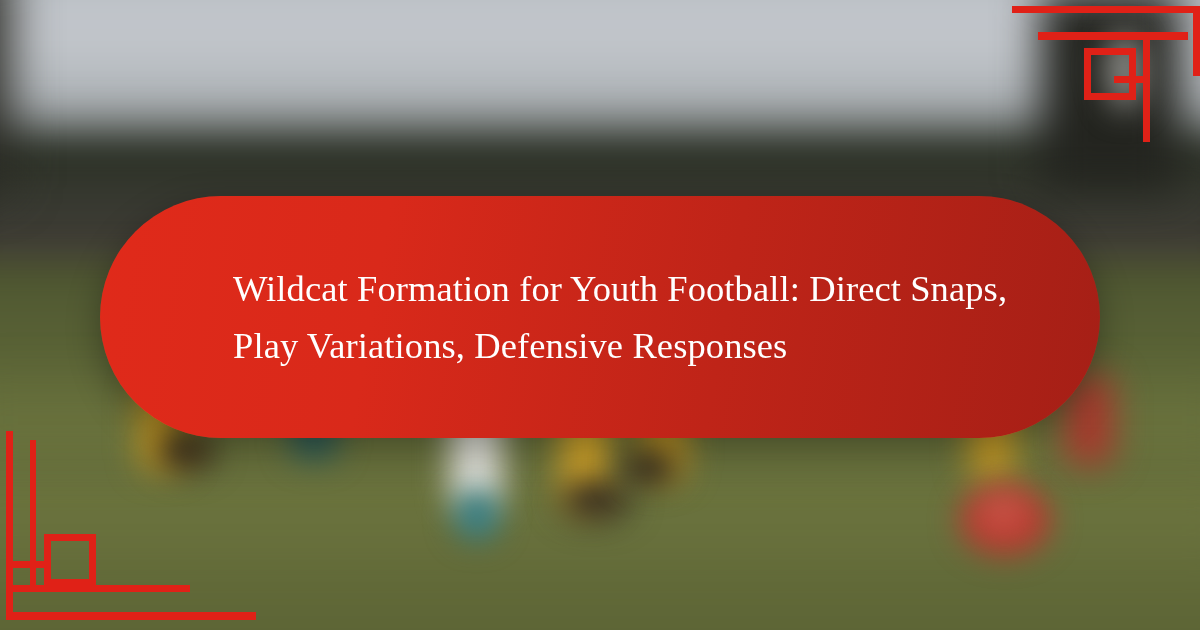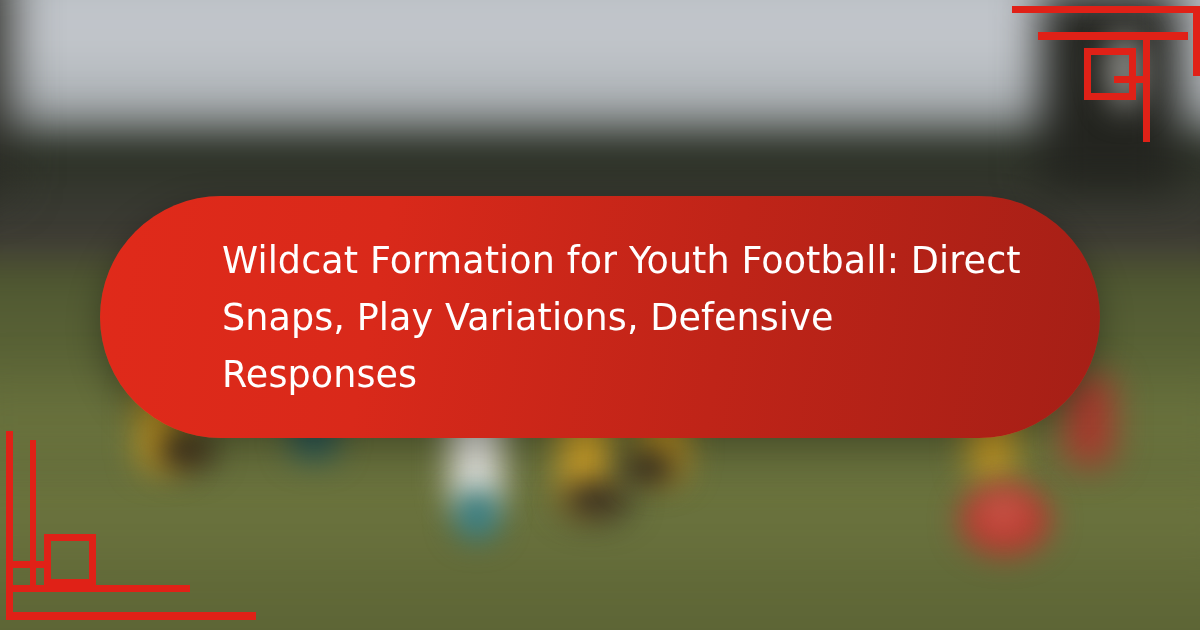--- a/index.html
+++ b/index.html
@@ -63,29 +63,30 @@
     top: 196px;
     width: 1000px;
     height: 242px;
     border-radius: 121px;
     background: linear-gradient(100deg, #e02a1a 0%, #d9291a 28%, #bf2418 62%, #a51f16 100%);
     box-shadow: 0 10px 34px rgba(0,0,0,0.33);
     display: flex;
     align-items: center;
   }
   #card-title {
-    margin: 0;
+    margin: 11px;
     padding: 0 60px 0 122px;
     color: #ffffff;
     font-size: 36.5px;
     line-height: 57px;
     font-weight: 400;
     letter-spacing: 0.1px;
     max-width: 800px;
     text-rendering: optimizeLegibility;
+    font-family: Liberation Serif, serif;
   }
 
   
   .orn { position: absolute; background: #e02117; }
 
   
   #tr-hline-long  { top: 6px;  right: 0px;   width: 188px; height: 7px; }
   #tr-hline-short { top: 32px; right: 12px;  width: 150px; height: 8px; }
   #tr-vline-edge  { top: 6px;  right: 0px;   width: 7px;   height: 70px; }
   #tr-vline-long  { top: 34px; right: 50px;  width: 7px;   height: 108px; }

